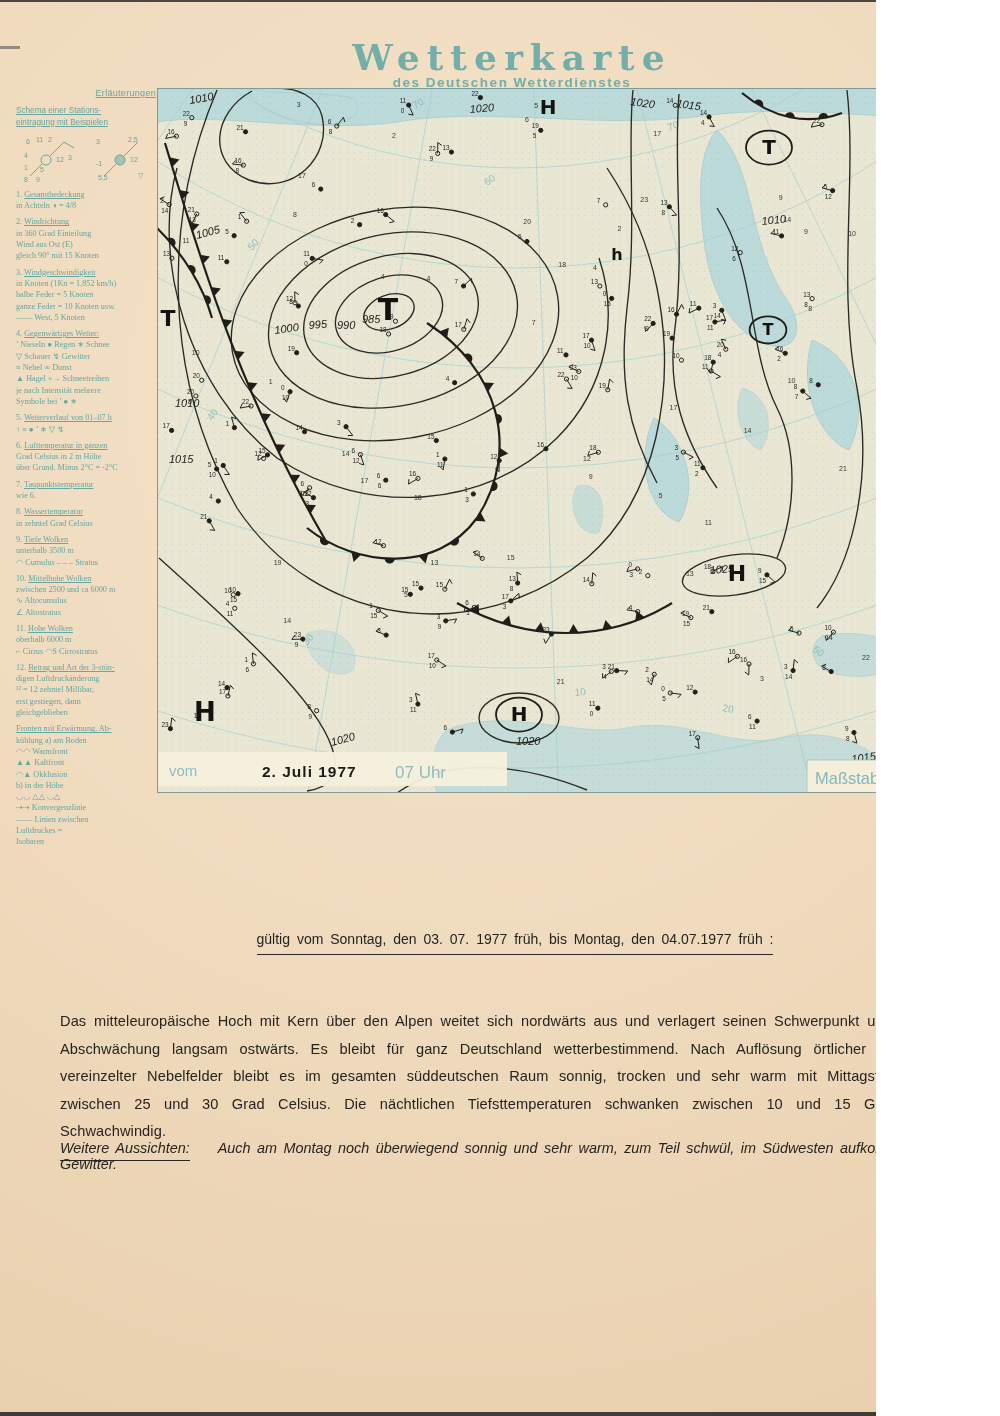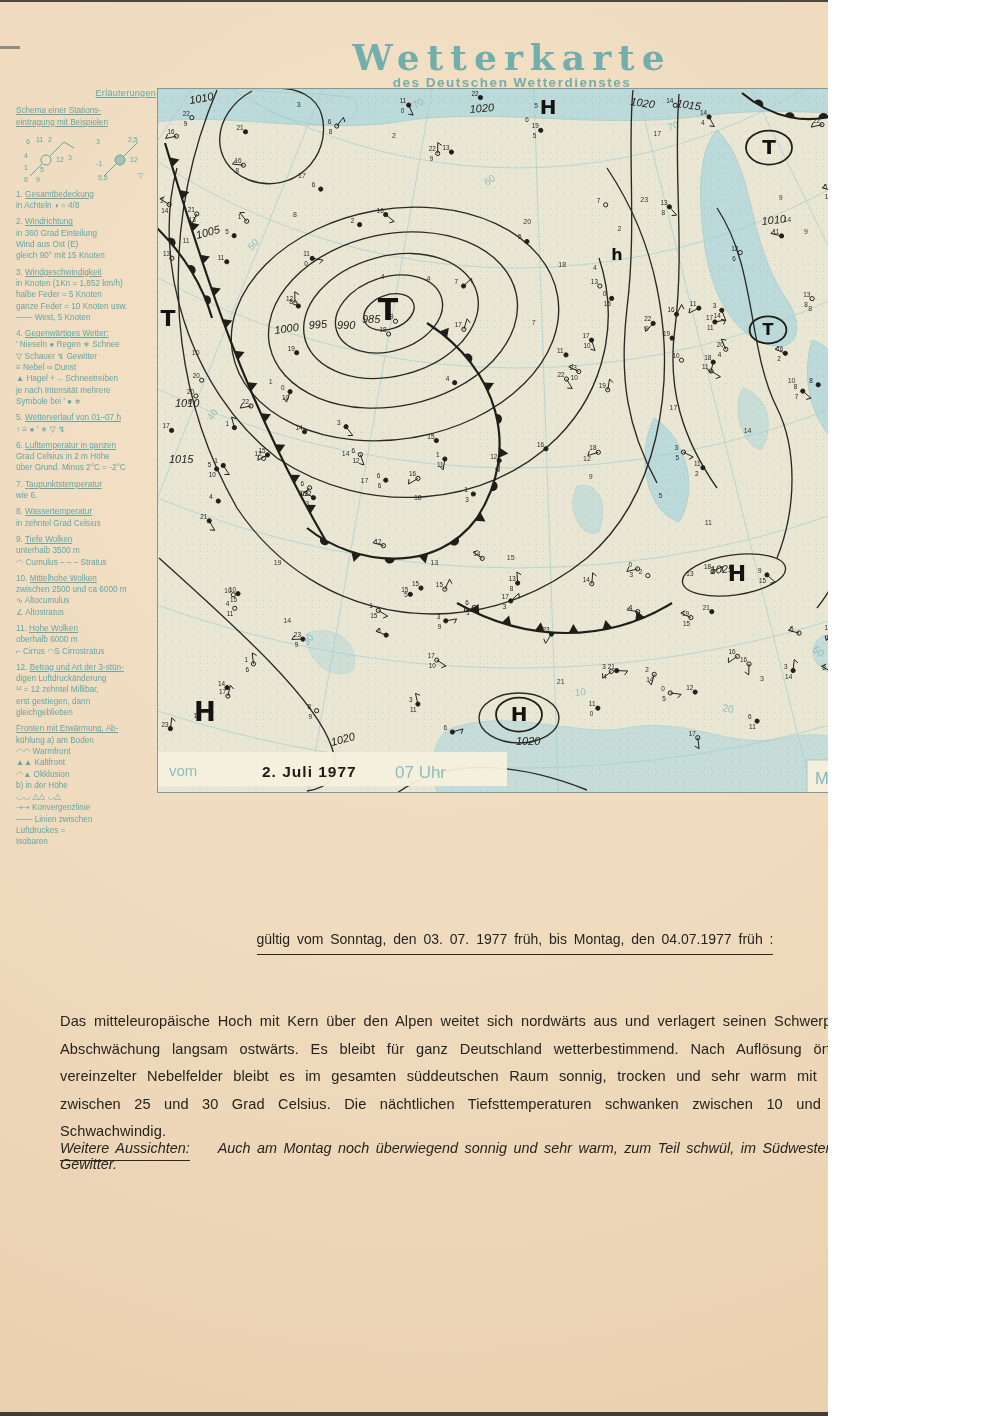--- a/index.html
+++ b/index.html
@@ -1,32 +1,32 @@
 <!DOCTYPE html>
 <html><head>
 <meta charset="utf-8">
 <style>
   html,body{margin:0;padding:0;}
   .page{position:relative;width:828px;height:1416px;overflow:hidden;
         background:radial-gradient(circle at 52% 28%, #f4e3ca 0%, #efdabd 55%, #e9d0ae 100%);
-        font-family:"Liberation Sans", sans-serif;color:#26231e;}
+        font-family:"Liberation Sans", sans-serif;color:#26231e;padding-left:48px;}
   .edge-top{position:absolute;left:0;top:0;width:100%;height:2px;background:#4a4843;}
   .edge-bottom{position:absolute;left:0;bottom:0;width:100%;height:4px;background:#3f3d38;}
   .reg-dash{position:absolute;left:0;top:46px;width:20px;height:3px;background:#8d8d86;}
 
   .masthead{position:absolute;left:0;top:36px;width:1024px;text-align:center;}
   .masthead .t1{font-family:"DejaVu Serif", serif;font-weight:bold;font-size:36px;
                 letter-spacing:7px;color:#72aeab;}
   .masthead .t2{font-size:13.5px;font-weight:bold;color:#72aeab;letter-spacing:1.5px;margin-top:-3px;}
 
   .legend{position:absolute;left:16px;top:88px;width:140px;color:#64a7a3;
           font-size:8.2px;line-height:11.3px;}
   .legend .lg-head{font-size:9px;text-decoration:underline;margin:0 0 6px 26px;letter-spacing:.3px;text-align:right;}
   .legend .lg-scheme{text-decoration:underline;}
-  .legend .lg-block{margin-top:5px;}
+  .legend .lg-block{margin-top:5px;font-family:Liberation Serif, serif;}
   .legend .lg-title{text-decoration:underline;}
   .legend .lg-line{white-space:nowrap;}
   .legend svg{display:block;margin:4px 0 2px 2px;}
 
   .map-wrap{position:absolute;left:157px;top:88px;width:828px;height:705px;}
 
   .sect-head{position:absolute;left:78px;top:880px;width:858px;font-size:14.4px;
              border-bottom:1.6px solid #2b2823;padding-bottom:9px;word-spacing:4px;}
   .dot-a{position:absolute;left:936px;top:886px;width:23px;height:23px;border-radius:50%;background:#111;}
   .validity{position:absolute;left:0;top:931px;width:1030px;text-align:center;font-size:14px;}

